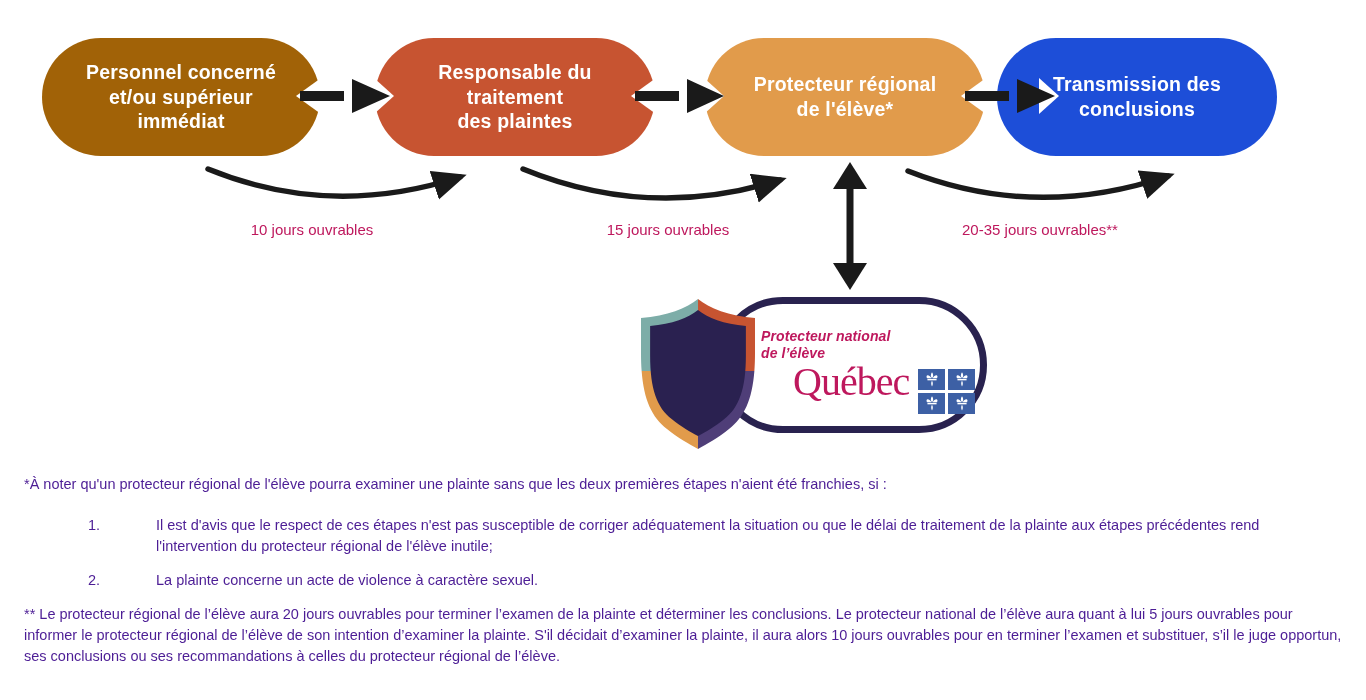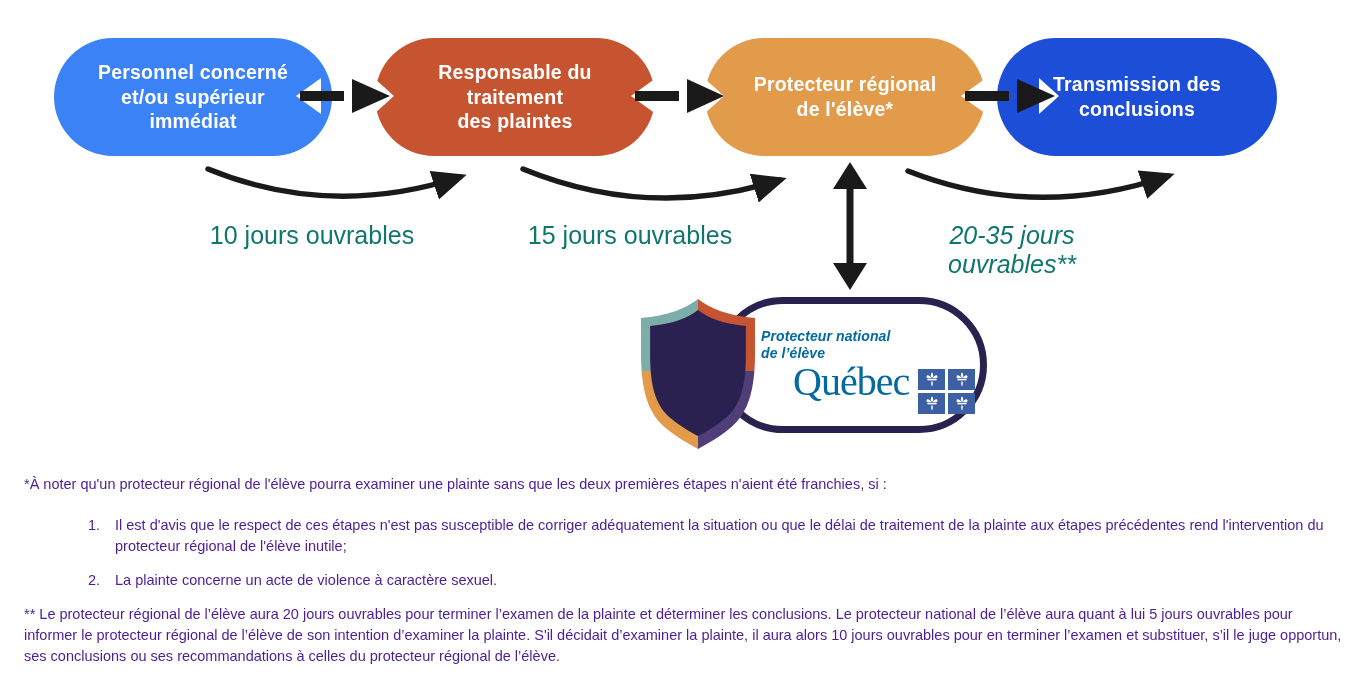--- a/index.html
+++ b/index.html
@@ -1,52 +1,52 @@
 <!DOCTYPE html>
 <html lang="fr"><head>
 <meta charset="utf-8">
 <style>
   html,body{margin:0;padding:0;}
   body{width:1366px;height:700px;background:#ffffff;font-family:"Liberation Sans",sans-serif;}
   .canvas{position:relative;width:1366px;height:700px;background:#ffffff;overflow:hidden;}
 
   
   .pill{position:absolute;top:38px;height:118px;border-radius:60px;display:flex;align-items:center;justify-content:center;text-align:center;color:#ffffff;font-weight:bold;font-size:19.5px;line-height:1.28;white-space:pre-line;letter-spacing:.2px;}
-  .pill-1{left:54px;width:278px;background:#3b82f6;align-items:center;}
+  .pill-1{left:42px;width:278px;background:#a16207;align-items:center;}
   .pill-2{left:375px;width:280px;background:#c75431;}
   .pill-3{left:705px;width:280px;background:#e19b4b;}
   .pill-4{left:997px;width:280px;background:#1d4ed8;}
 
   
   .overlay{position:absolute;left:0;top:0;pointer-events:none;}
 
   
-  .duration{position:absolute;top:221px;font-size:25px;color:#0f766e;text-align:center;}
+  .duration{position:absolute;top:221px;font-size:15px;color:#be185d;text-align:center;}
   .duration-1{left:202px;width:220px;}
-  .duration-2{left:520px;width:220px;}
-  .duration-3{left:884px;width:256px;font-style:italic;}
+  .duration-2{left:558px;width:220px;}
+  .duration-3{left:912px;width:256px;}
 
   
   .logo{position:absolute;left:633px;top:288px;width:372px;height:168px;}
   .logo-pill{position:absolute;left:82px;top:9px;width:258px;height:122px;background:#ffffff;border:7px solid #29224f;border-radius:68px;}
   .logo-shield{position:absolute;left:0;top:5px;}
-  .logo-text{position:absolute;left:128px;top:40px;color:#0369a1;}
+  .logo-text{position:absolute;left:128px;top:40px;color:#be185d;}
   .logo-org{font-style:italic;font-weight:bold;font-size:14px;line-height:1.18;letter-spacing:.1px;}
   .logo-word-row{display:flex;align-items:flex-start;margin-left:32px;margin-top:0px;}
   .logo-quebec{font-family:"Liberation Serif",serif;font-size:40px;line-height:1.05;letter-spacing:-1px;}
   .flag{display:grid;grid-template-columns:27px 27px;grid-template-rows:21px 21px;gap:3px;margin-left:9px;margin-top:8px;}
   .flag-sq{background:#3d60a5;display:flex;align-items:center;justify-content:center;}
 
   
   .notes{position:absolute;left:24px;top:474px;width:1320px;font-size:14.5px;line-height:1.45;color:#4c1d95;}
   .note-1{margin-bottom:20px;}
   .note-list{margin-left:64px;}
   .note-item{display:flex;margin-bottom:13px;}
   .note-num{width:27px;flex:none;}
-  .note-item-text{max-width:1215px;}
+  .note-item-text{max-width:1215px;margin-left:41px;}
   .note-2{margin-top:5px;max-width:1318px;}
 </style>
 </head>
 <body>
 
 <div class="canvas">
 
   <div class="pill pill-1"><span>Personnel concerné
 et/ou supérieur
 immédiat</span></div>

